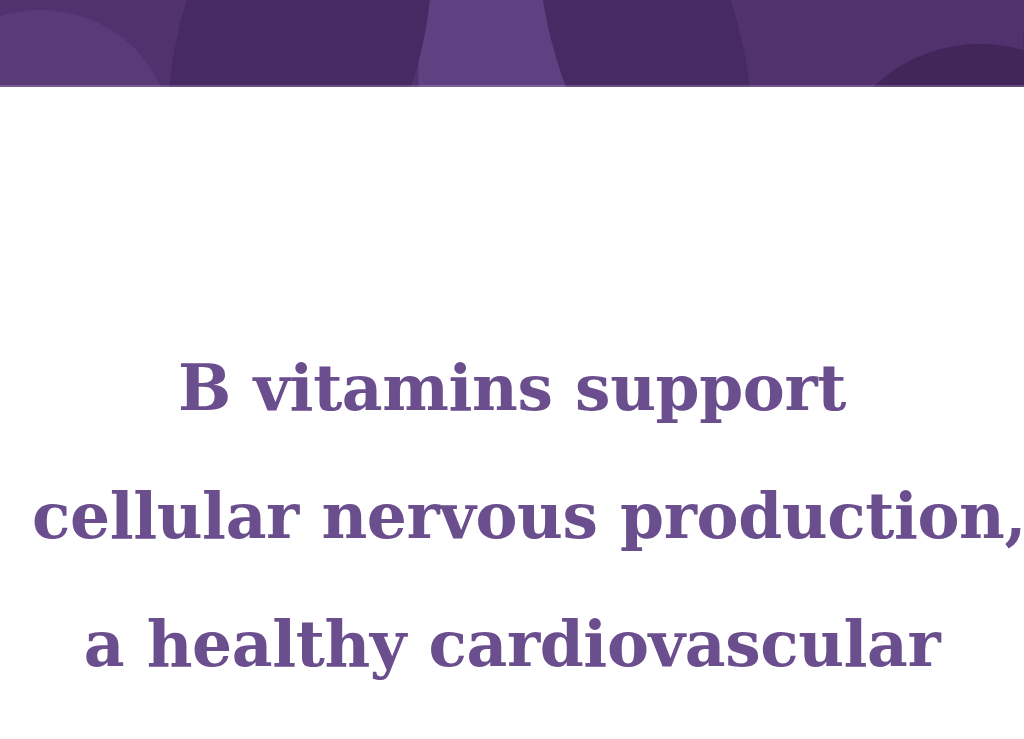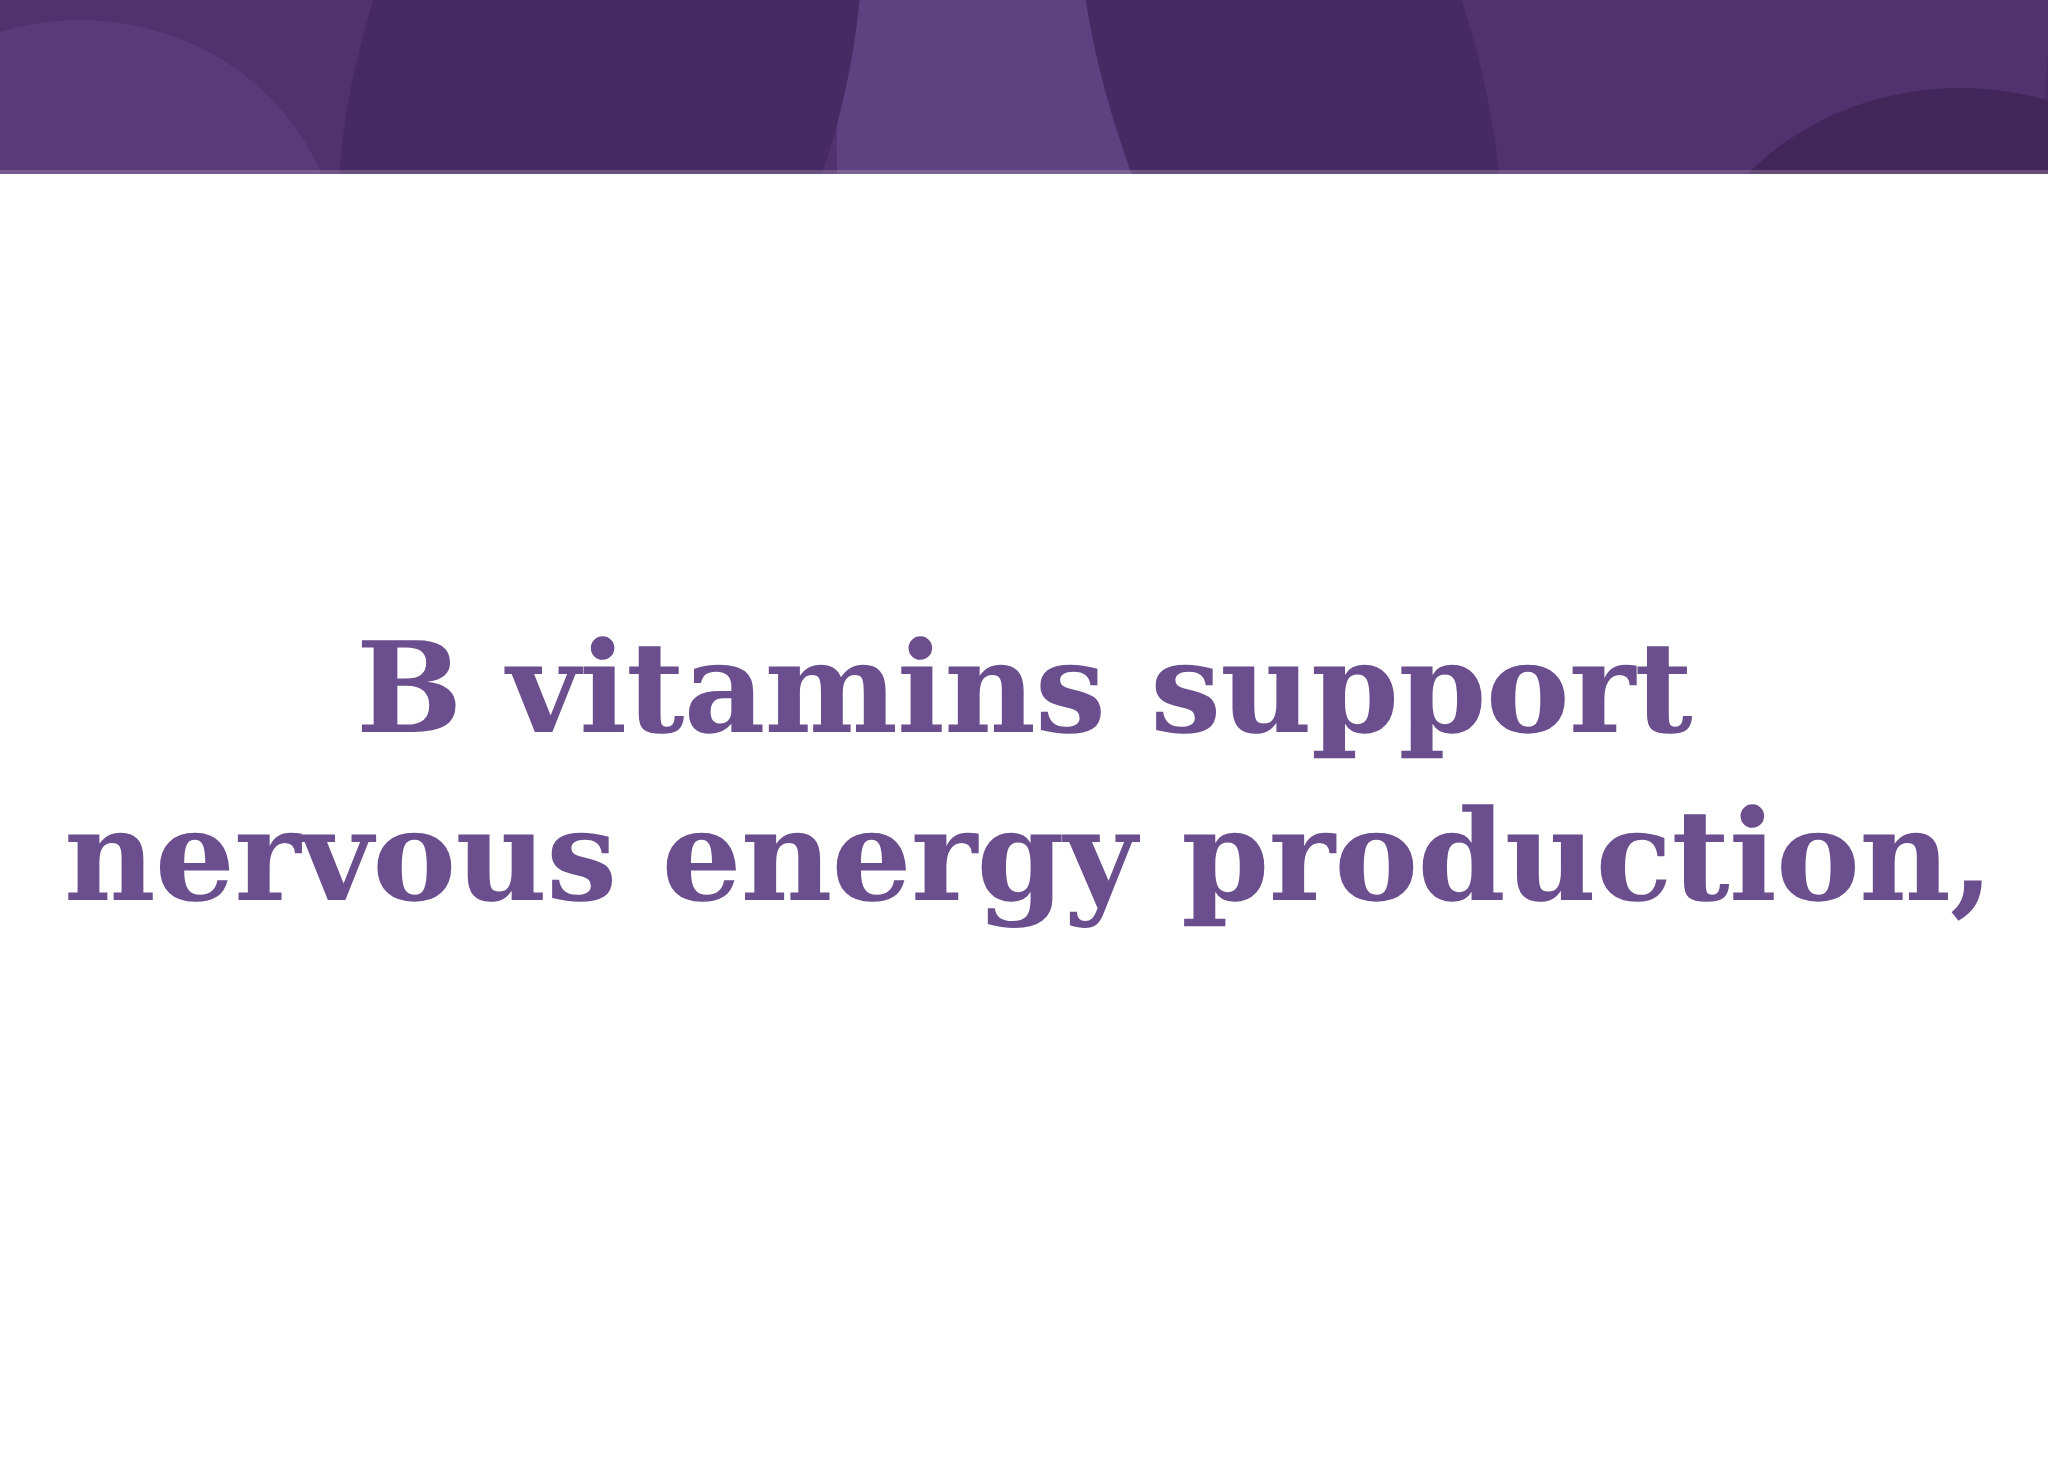--- a/index.html
+++ b/index.html
@@ -65,20 +65,21 @@
     font-family: "DejaVu Serif", "Liberation Serif", serif;
     font-weight: 700;
     font-size: 63px;
     line-height: 84px;
     letter-spacing: -0.4px;
     word-spacing: 1px;
   }
   .headline .line {
     display: block;
     white-space: nowrap;
+    margin-top: 44px;
   }
   .asterisk {
     font-size: 0.62em;
     vertical-align: 0.42em;
     letter-spacing: 0;
   }
 </style>
 </head>
 <body>
 
@@ -112,17 +113,18 @@
 
         <ellipse cx="250" cy="220" rx="105" ry="125" transform="rotate(-6 250 220)" fill="#46295F"></ellipse>
       </g>
     </svg>
     <div class="banner-edge"></div>
   </div>
 
   <div class="headline-wrap">
     <h1 class="headline">
       <span class="line">B vitamins support</span>
-      <span class="line">nervous energy production,</span>
+      <span class="line">cellular nervous production,</span>
+      <span class="line">a healthy cardiovascular</span>
     </h1>
   </div>
 
 </div>
 
 </body></html>

